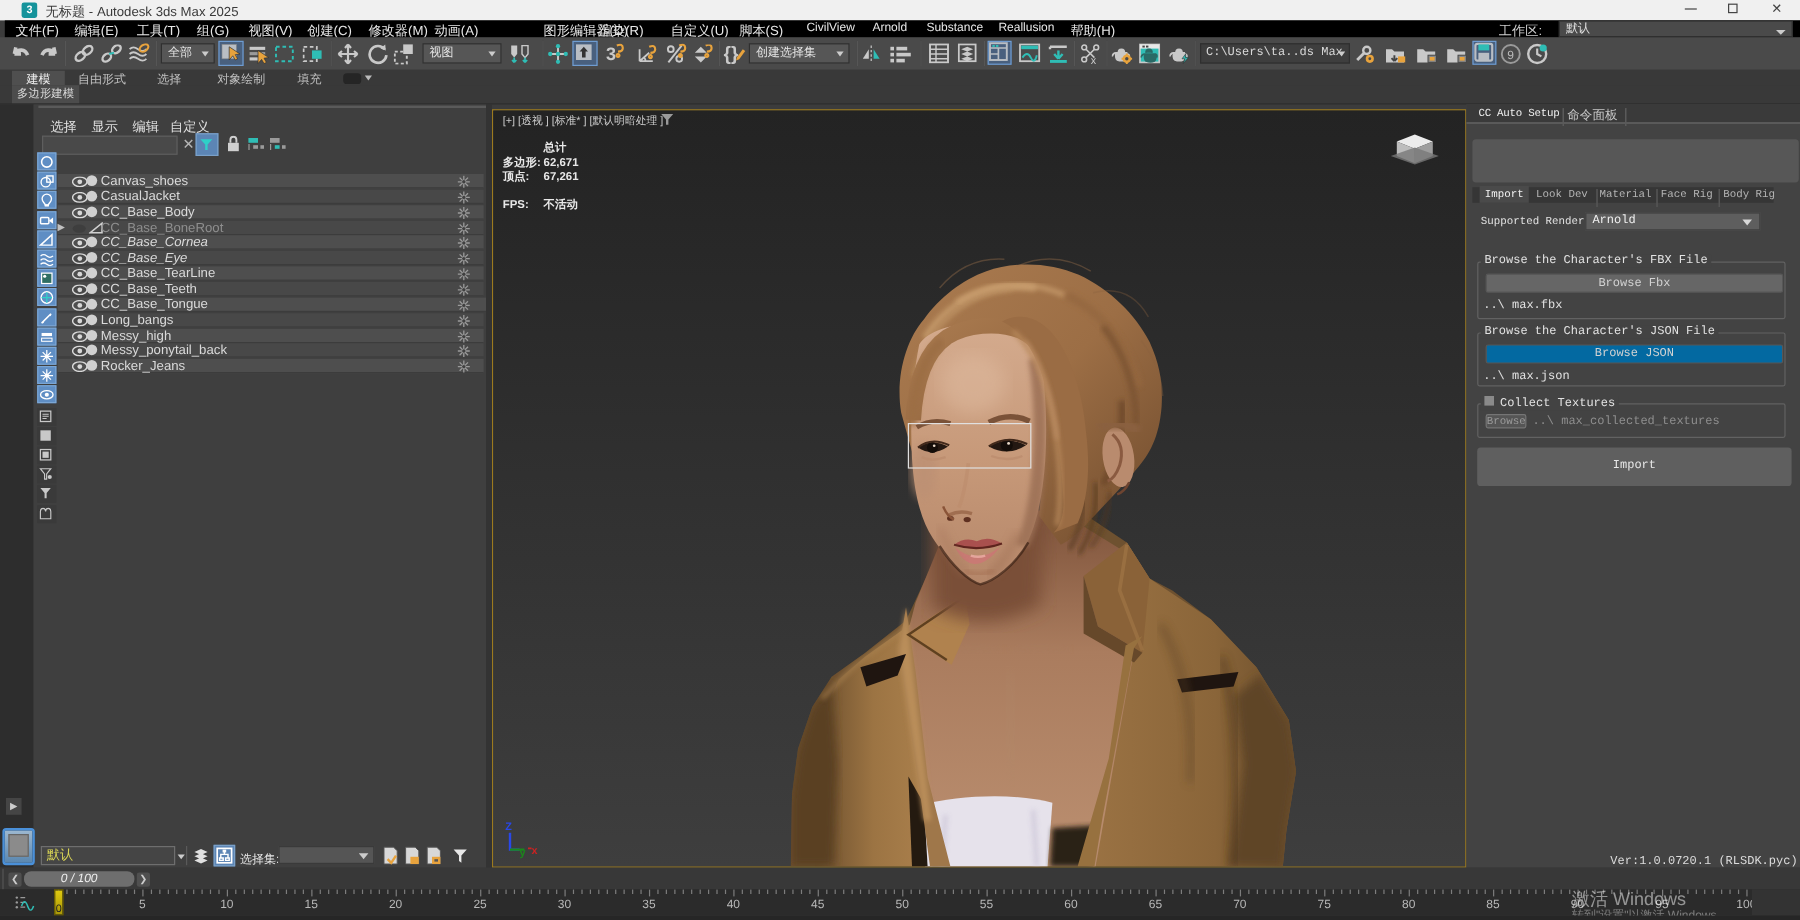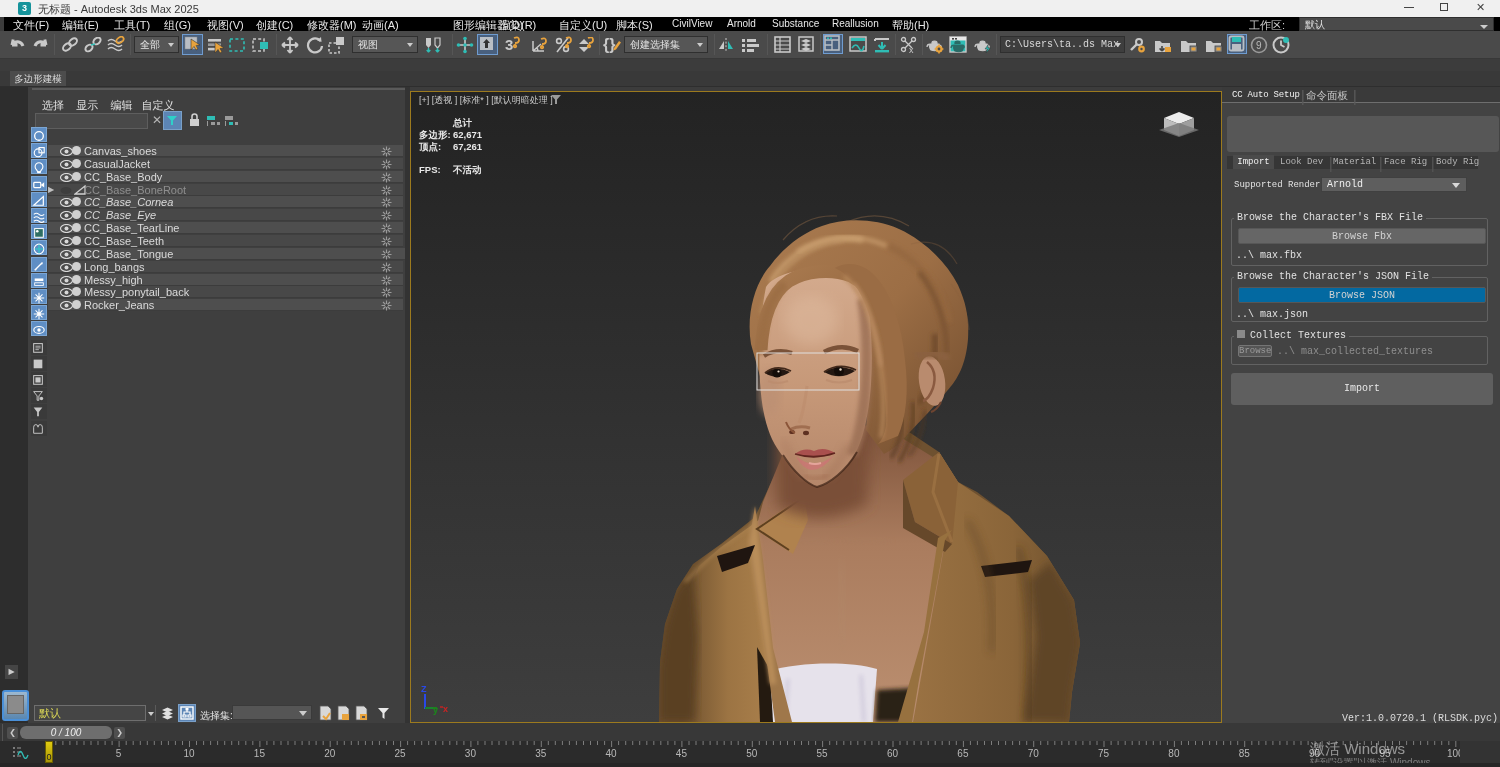--- a/index.html
+++ b/index.html
@@ -250,20 +250,29 @@
         </svg></div>
     <div style="position:absolute;left:1250px;top:5px;width:18px;height:18px;"><svg width="18" height="18" viewBox="0 0 18 18">
           <circle cx="9" cy="9" r="7.5" fill="none" stroke="#9a9a9a" stroke-width="1.6"></circle>
           <text x="6" y="13" font-size="10" fill="#bbb" font-family="Liberation Sans">9</text>
         </svg></div>
     <div style="position:absolute;left:1272px;top:5px;width:19px;height:18px;"><svg width="19" height="18" viewBox="0 0 19 18">
           <circle cx="9" cy="9" r="7.5" fill="none" stroke="#c9c9c9" stroke-width="2"></circle>
           <path d="M9 4.5 V9 L12.5 11" stroke="#c9c9c9" stroke-width="1.8" fill="none"></path>
           <circle cx="14" cy="4" r="3" fill="#2fbdb5"></circle>
         </svg></div>
+  </div>
+  <div id="ribbon1">
+    <div class="rtab" style="left:10px;width:44px;background:#4f4f4f;color:#eee;">建模</div>
+    <div class="rtab" style="left:62px;width:46px;">自由形式</div>
+    <div class="rtab" style="left:128px;width:26px;">选择</div>
+    <div class="rtab" style="left:178px;width:46px;">对象绘制</div>
+    <div class="rtab" style="left:245px;width:26px;">填充</div>
+    <div class="abs" style="left:286px;top:2px;width:15px;height:9px;background:#252525;border-radius:3px;"></div>
+    <div class="abs" style="left:304px;top:4px;border-left:3px solid transparent;border-right:3px solid transparent;border-top:4px solid #bbb;"></div>
   </div>
   <div id="ribbon2">
     <div class="abs" style="left:10px;top:0px;width:56px;height:15px;background:#4c4c4c;color:#ddd;font-size:9.5px;text-align:center;line-height:15px;white-space:nowrap;">多边形建模</div>
   </div>
   <div id="leftedge">
     <div class="abs" style="left:5px;top:578px;width:13px;height:14px;background:#454545;color:#ccc;font-size:8px;text-align:center;line-height:14px;">▶</div>
   </div>
   <div id="explorer">
 
     <div class="abs" style="left:4px;top:1px;width:373px;height:2px;background:#5a5a5a;"></div>

